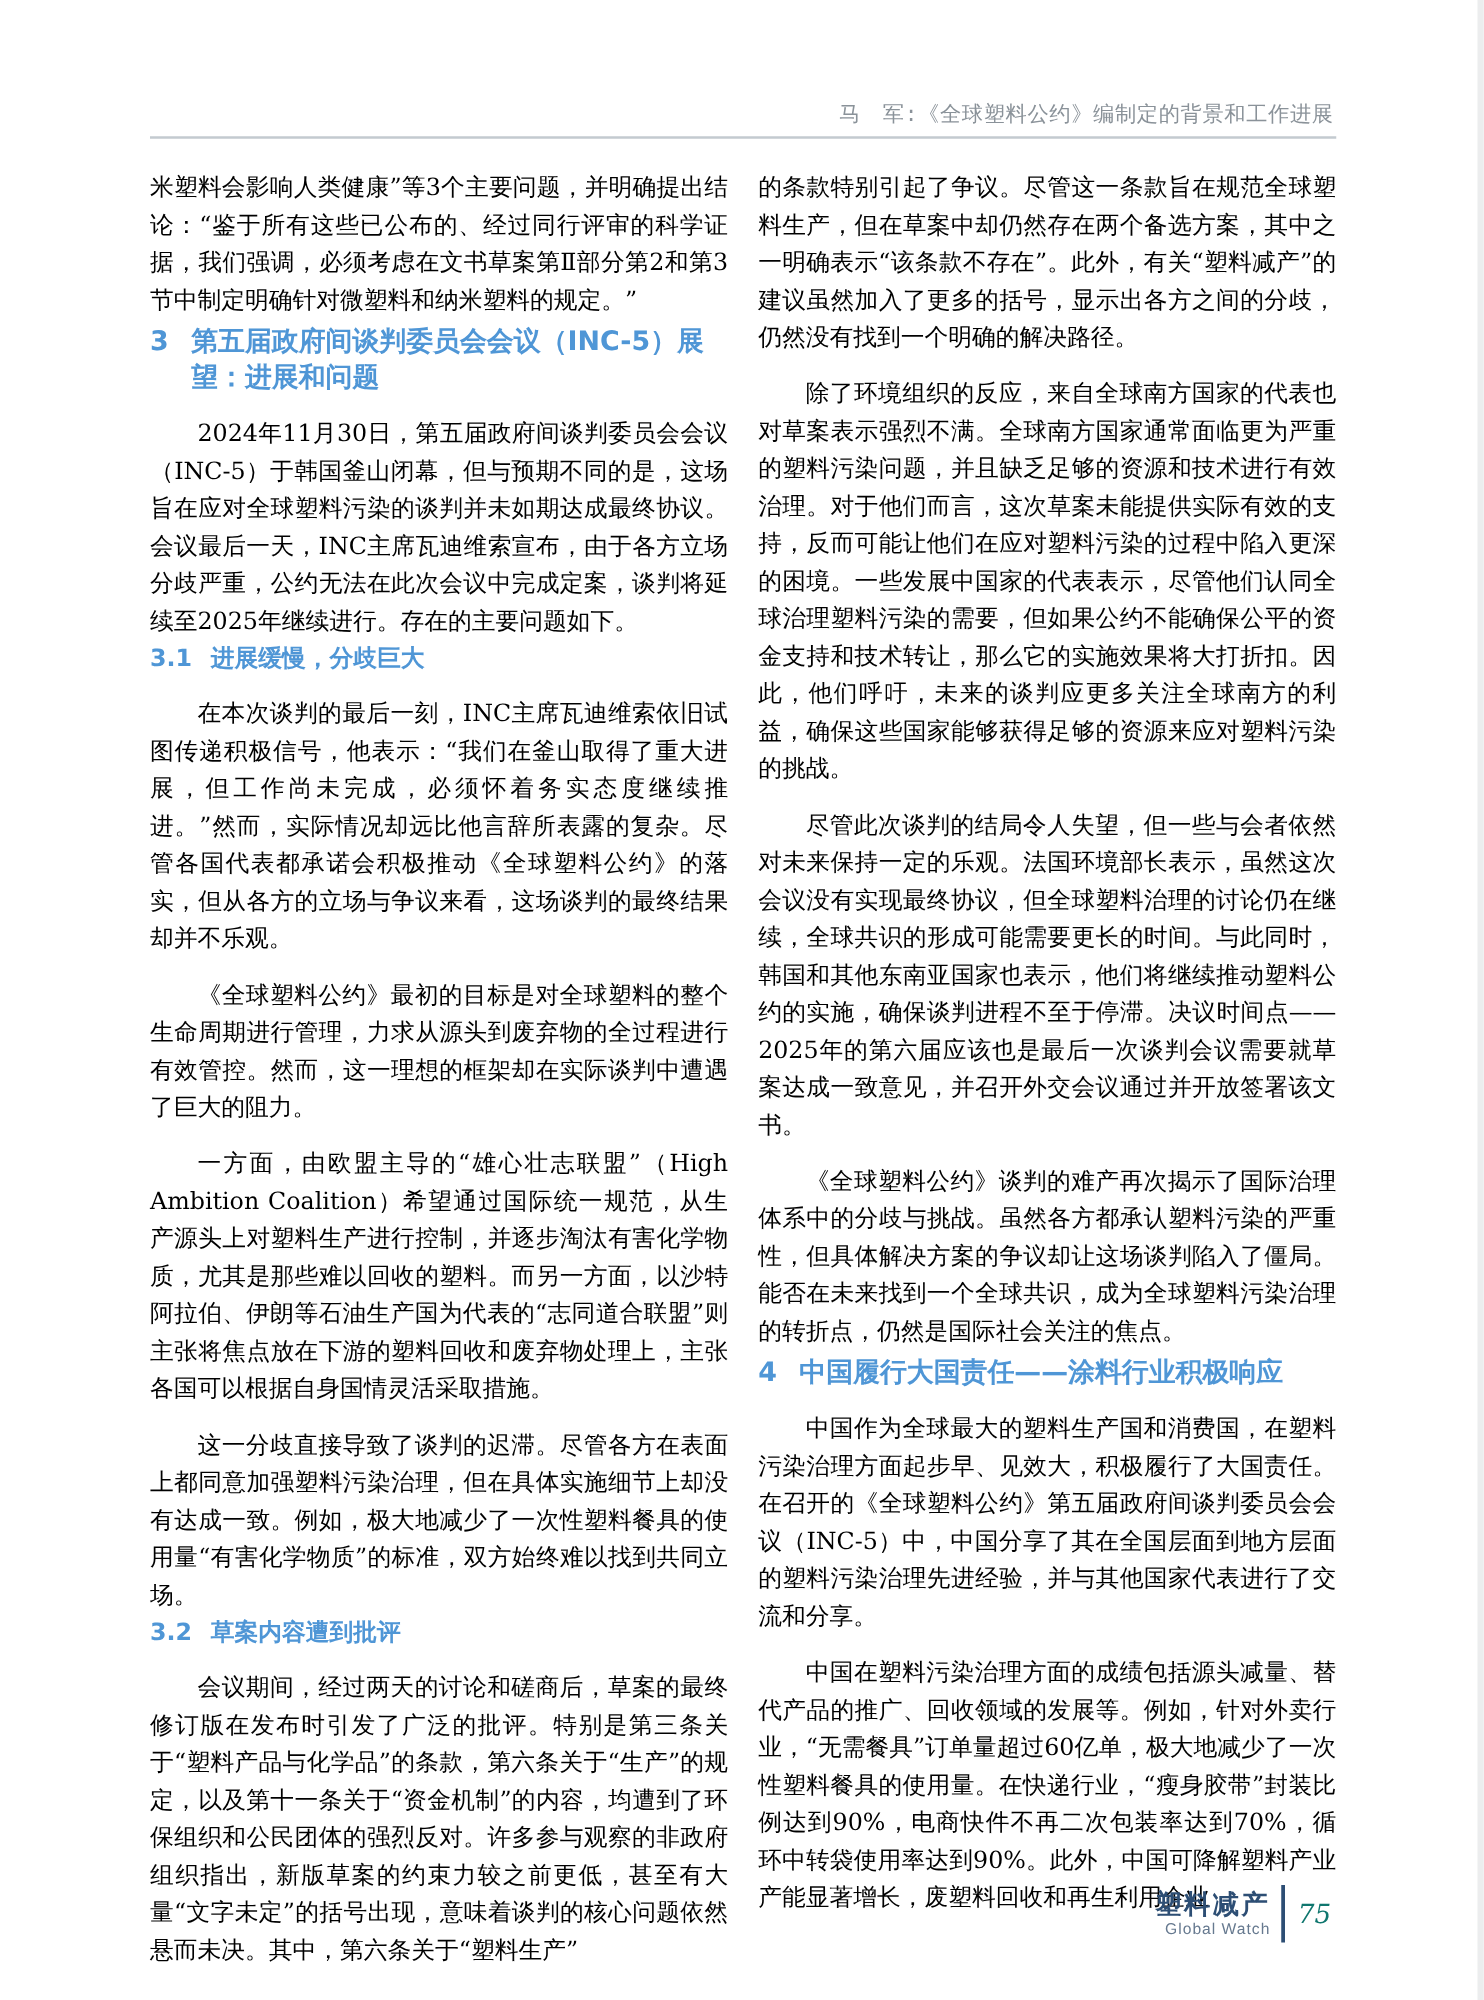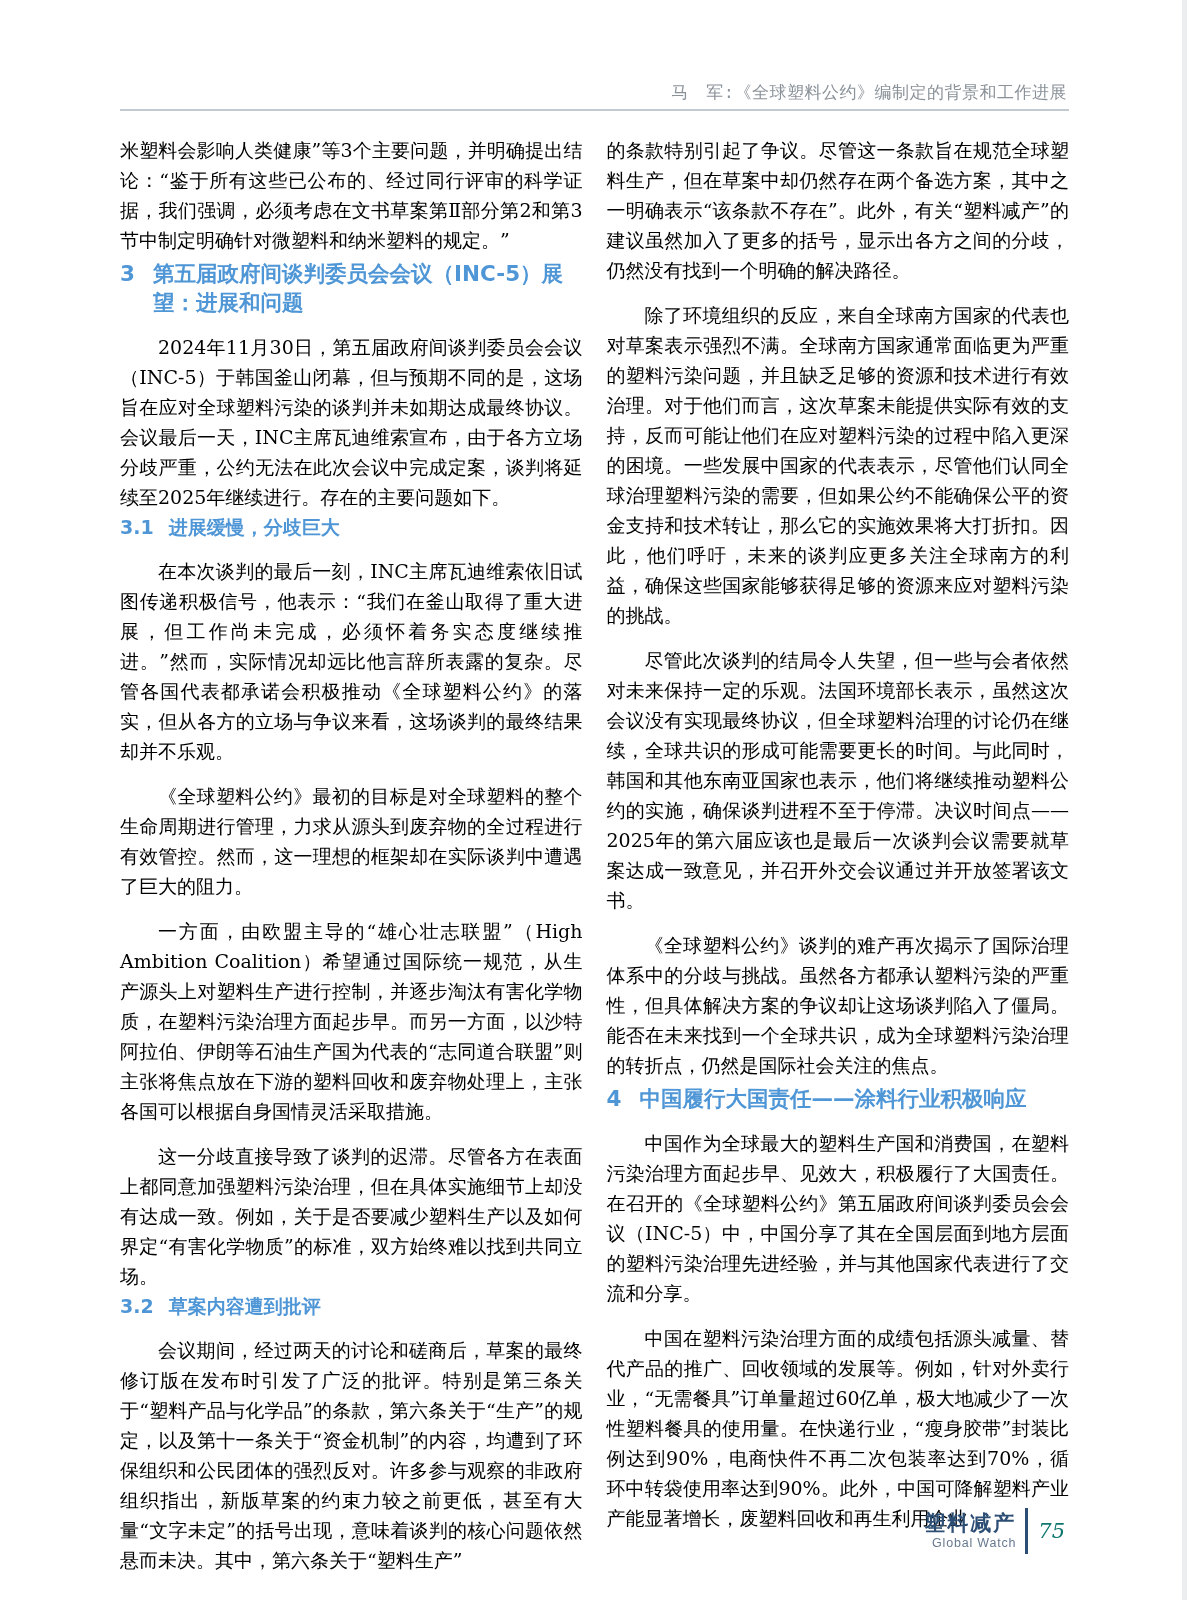--- a/index.html
+++ b/index.html
@@ -152,22 +152,22 @@
 
       <p class="para indent">2024年11月30日，第五届政府间谈判委员会会议（INC-5）于韩国釜山闭幕，但与预期不同的是，这场旨在应对全球塑料污染的谈判并未如期达成最终协议。会议最后一天，INC主席瓦迪维索宣布，由于各方立场分歧严重，公约无法在此次会议中完成定案，谈判将延续至2025年继续进行。存在的主要问题如下。</p>
 
       <h3 class="subsec">
         <span class="sub-num">3.1</span>
         <span class="sub-title">进展缓慢，分歧巨大</span>
       </h3>
 
       <p class="para indent">在本次谈判的最后一刻，INC主席瓦迪维索依旧试图传递积极信号，他表示：“我们在釜山取得了重大进展，但工作尚未完成，必须怀着务实态度继续推进。”然而，实际情况却远比他言辞所表露的复杂。尽管各国代表都承诺会积极推动《全球塑料公约》的落实，但从各方的立场与争议来看，这场谈判的最终结果却并不乐观。</p>
       <p class="para indent">《全球塑料公约》最初的目标是对全球塑料的整个生命周期进行管理，力求从源头到废弃物的全过程进行有效管控。然而，这一理想的框架却在实际谈判中遭遇了巨大的阻力。</p>
-      <p class="para indent">一方面，由欧盟主导的“雄心壮志联盟”（High Ambition Coalition）希望通过国际统一规范，从生产源头上对塑料生产进行控制，并逐步淘汰有害化学物质，在塑料污染治理方面起步早。而另一方面，以沙特阿拉伯、伊朗等石油生产国为代表的“志同道合联盟”则主张将焦点放在下游的塑料回收和废弃物处理上，主张各国可以根据自身国情灵活采取措施。</p>
-      <p class="para indent">这一分歧直接导致了谈判的迟滞。尽管各方在表面上都同意加强塑料污染治理，但在具体实施细节上却没有达成一致。例如，关于是否要减少塑料生产以及如何界定“有害化学物质”的标准，双方始终难以找到共同立场。</p>
+      <p class="para indent">一方面，由欧盟主导的“雄心壮志联盟”（High Ambition Coalition）希望通过国际统一规范，从生产源头上对塑料生产进行控制，并逐步淘汰有害化学物质，尤其是那些难以回收的塑料。而另一方面，以沙特阿拉伯、伊朗等石油生产国为代表的“志同道合联盟”则主张将焦点放在下游的塑料回收和废弃物处理上，主张各国可以根据自身国情灵活采取措施。</p>
+      <p class="para indent">这一分歧直接导致了谈判的迟滞。尽管各方在表面上都同意加强塑料污染治理，但在具体实施细节上却没有达成一致。例如，极大地减少了一次性塑料餐具的使用量“有害化学物质”的标准，双方始终难以找到共同立场。</p>
 
       <h3 class="subsec">
         <span class="sub-num">3.2</span>
         <span class="sub-title">草案内容遭到批评</span>
       </h3>
 
       <p class="para indent">会议期间，经过两天的讨论和磋商后，草案的最终修订版在发布时引发了广泛的批评。特别是第三条关于“塑料产品与化学品”的条款，第六条关于“生产”的规定，以及第十一条关于“资金机制”的内容，均遭到了环保组织和公民团体的强烈反对。许多参与观察的非政府组织指出，新版草案的约束力较之前更低，甚至有大量“文字未定”的括号出现，意味着谈判的核心问题依然悬而未决。其中，第六条关于“塑料生产”</p>
     </div>
 
     <div class="col">

